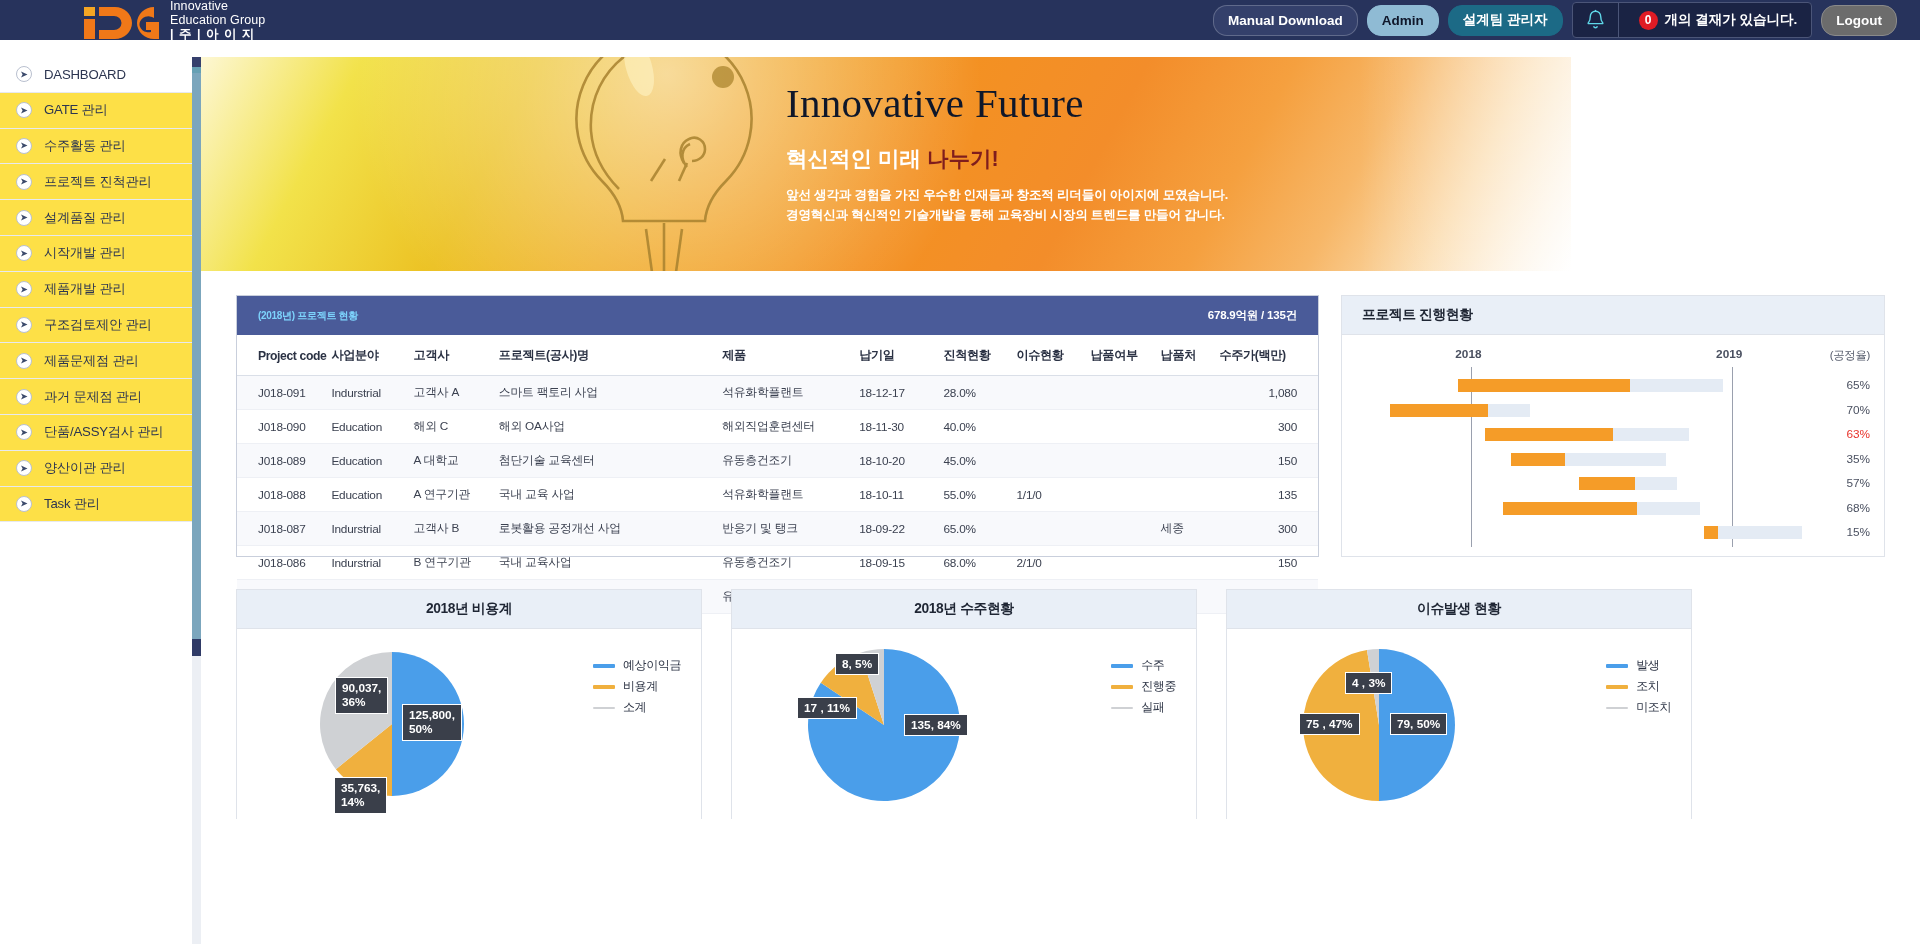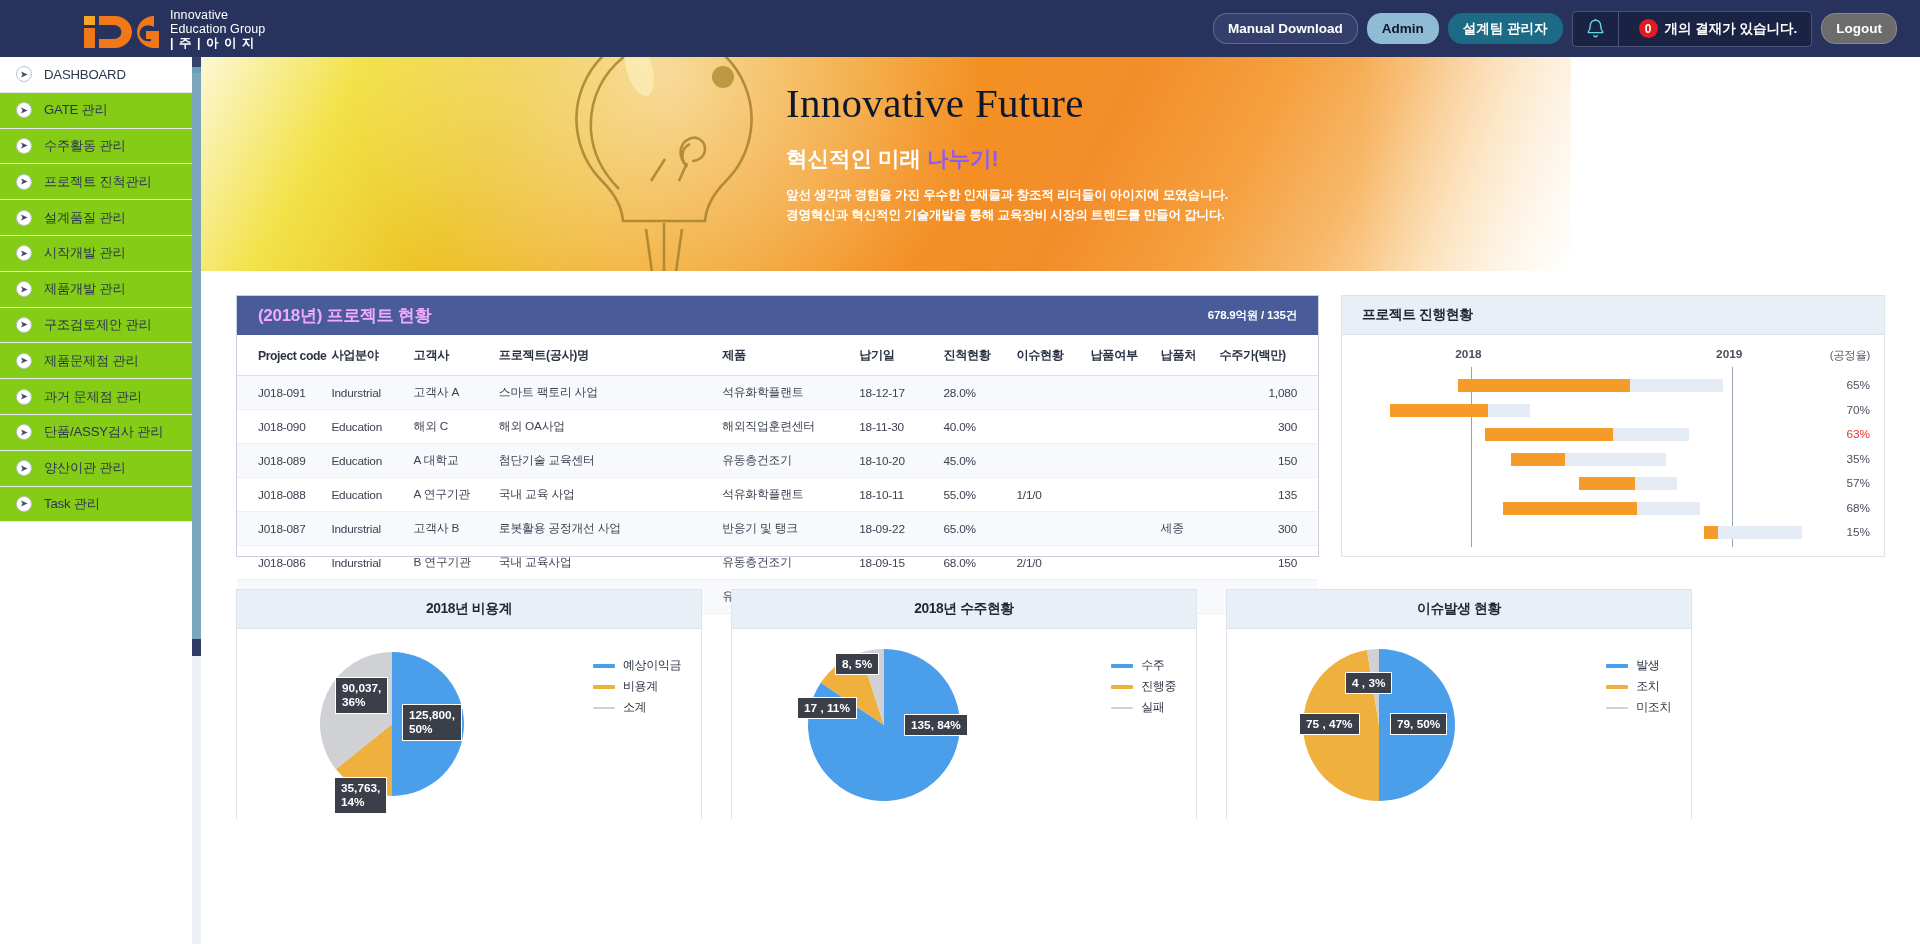--- a/index.html
+++ b/index.html
@@ -4,21 +4,21 @@
 <style>
   * { box-sizing: border-box; margin: 0; padding: 0; }
   html, body {
     width: 1920px; height: 944px;
     font-family: "Liberation Sans", "DejaVu Sans", sans-serif;
     background: #ffffff; overflow: hidden;
   }
 
   
   .topbar {
-    position: absolute; left: 0; top: 0; width: 1920px; height: 57px;
+    position: absolute; left: 0; top: 0; width: 1920px; height: 40px;
     background: #27335c;
     display: flex; align-items: center;
   }
   .logo-wrap { display: flex; align-items: center; padding-left: 84px; }
   .logo-mark { display: flex; align-items: flex-end; height: 38px; }
   .logo-text {
     margin-left: 10px; color: #ffffff; line-height: 1.12;
     font-size: 12.5px; letter-spacing: .1px;
   }
   .logo-text .ko { font-size: 12.5px; font-weight: bold; letter-spacing: 1px; }
@@ -55,21 +55,21 @@
   .alert-inner { display: flex; align-items: center; gap: 7px; padding-left: 10px;}
 
   
   .sidebar {
     position: absolute; left: 0; top: 57px; width: 200px; height: 887px;
     background: #ffffff; border-right: 1px solid #d9dde6;
   }
   .side-item {
     height: 35.8px; display: flex; align-items: center;
     border-bottom: 1px solid #e7e9ef; padding-left: 16px; gap: 12px;
-    background: #84cc16;
+    background: #fde047;
   }
   .side-item:first-child { background:#ffffff; }
   .arrow-ico {
     width: 16px; height: 16px; border-radius: 50%;
     border: 1px solid #b9c0cf; background: #ffffff;
     display: flex; align-items: center; justify-content: center; flex: none;
   }
   .arrow-ico svg { display:block; }
   .side-label {
     font-size: 13.2px; color: #2c3550; letter-spacing: -0.2px; white-space: nowrap;
@@ -106,37 +106,37 @@
     position:absolute; right:0; top:0; width:560px; height:214px;
     background: linear-gradient(90deg, rgba(255,255,255,0) 0%, #ffffff 72%);
   }
   .bulb { position: absolute; left: 278px; top: -44px; width: 370px; height: 300px; }
   .hero-copy { position: absolute; left: 585px; top: 22px; width: 760px; }
   .hero-h1 {
     font-family: "Liberation Serif", "DejaVu Serif", serif;
     font-size: 41px; color: #0f172a; letter-spacing: .3px; line-height: 1.2;
   }
   .hero-h2 { margin-top: 16px; font-size: 21.5px; font-weight: bold; color: #ffffff; }
-  .hero-h2 .hl { color: #8b5cf6; }
+  .hero-h2 .hl { color: #7f1d1d; }
   .hero-p {
     margin-top: 13px; font-size: 12.6px; color: #ffffff; font-weight: bold;
     line-height: 1.55; letter-spacing: -.2px;
   }
 
   
   .content { position: absolute; left: 201px; top: 271px; width: 1719px; height: 673px; }
 
   
   .card { background: #ffffff; border: 1px solid #dfe3ea; }
   .proj-card { position: absolute; left: 35px; top: 24px; width: 1083px; height: 262px; border:1px solid #c9cfdc;}
   .proj-head {
     height: 39px; background: #4a5b99; display: flex; align-items: center;
     padding: 0 21px; justify-content: space-between;
   }
-  .proj-title { color: #f0abfc; font-size: 17px; font-weight: bold; letter-spacing: -.3px; }
+  .proj-title { color: #7dd3fc; font-size: 10px; font-weight: bold; letter-spacing: -.3px; }
   .proj-sum   { color: #ffffff; font-size: 11.5px; font-weight: bold; letter-spacing: -.2px;}
 
   table.ptab { width: 100%; border-collapse: collapse; table-layout: fixed; }
   table.ptab th {
     font-size: 12.2px; color: #2b3244; font-weight: bold; letter-spacing: -.4px;
     padding: 12px 0 11px; border-bottom: 1px solid #dadfe8; text-align: left;
   }
   table.ptab td {
     font-size: 11.8px; color: #3b4150; padding: 8.5px 0; letter-spacing: -.2px;
     border-bottom: 1px solid #eef0f5; height: 27px;

